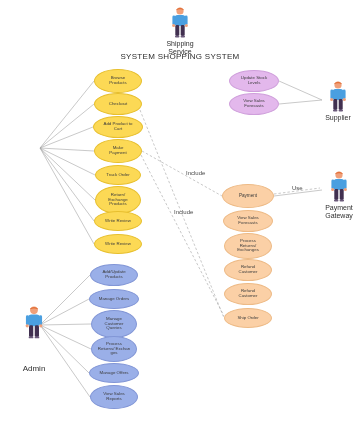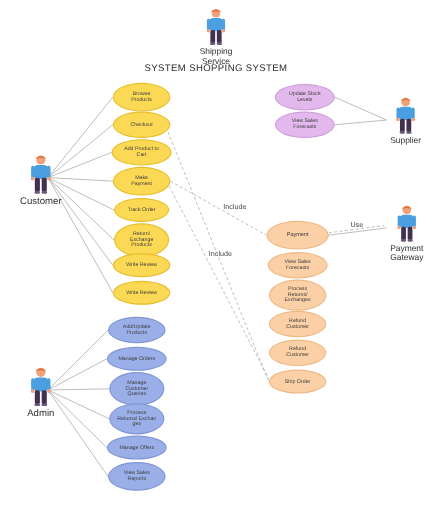--- a/index.html
+++ b/index.html
@@ -127,38 +127,22 @@
       <circle cx="4.6" cy="19.6" r="1.5" fill="#f0a07a"></circle>
       <circle cx="17.4" cy="19.6" r="1.5" fill="#f0a07a"></circle>
       <rect x="6.3" y="19" width="4" height="11" rx="1.4" fill="#413050"></rect>
       <rect x="11.7" y="19" width="4" height="11" rx="1.4" fill="#413050"></rect>
       <rect x="6" y="29.4" width="4.4" height="2" rx="0.9" fill="#6b5a7a"></rect>
       <rect x="11.6" y="29.4" width="4.4" height="2" rx="0.9" fill="#6b5a7a"></rect>
     </svg>
     <div class="actor-label">Shipping Service</div>
   </div>
 
-  <div class="actor" style="left:8px; top:128px; width:52px;">
-    <svg class="figure" width="24" height="34" viewBox="0 0 22 32">
-      <circle cx="11" cy="5" r="3.6" fill="#f0a07a"></circle>
-      <path d="M7.3 3.4 Q11 0.3 14.7 3.4 L14.7 4.2 Q11 2.4 7.3 4.2 Z" fill="#e2713a"></path>
-      <rect x="5.6" y="9" width="10.8" height="11" rx="3" fill="#4a9fe0"></rect>
-      <rect x="3.4" y="9.6" width="2.9" height="9.5" rx="1.4" fill="#4a9fe0"></rect>
-      <rect x="15.7" y="9.6" width="2.9" height="9.5" rx="1.4" fill="#4a9fe0"></rect>
-      <circle cx="4.6" cy="19.6" r="1.5" fill="#f0a07a"></circle>
-      <circle cx="17.4" cy="19.6" r="1.5" fill="#f0a07a"></circle>
-      <rect x="6.3" y="19" width="4" height="11" rx="1.4" fill="#413050"></rect>
-      <rect x="11.7" y="19" width="4" height="11" rx="1.4" fill="#413050"></rect>
-      <rect x="6" y="29.4" width="4.4" height="2" rx="0.9" fill="#6b5a7a"></rect>
-      <rect x="11.6" y="29.4" width="4.4" height="2" rx="0.9" fill="#6b5a7a"></rect>
-    </svg>
-    <div class="actor-label" style="font-size:8px;">Customer</div>
-  </div>
-
-  <div class="actor" style="left:8px; top:305px; width:52px;">
+
+  <div class="actor" style="left:8px; top:305px; width:52px;gap:24px;">
     <svg class="figure" width="24" height="34" viewBox="0 0 22 32">
       <circle cx="11" cy="5" r="3.6" fill="#f0a07a"></circle>
       <path d="M7.3 3.4 Q11 0.3 14.7 3.4 L14.7 4.2 Q11 2.4 7.3 4.2 Z" fill="#e2713a"></path>
       <rect x="5.6" y="9" width="10.8" height="11" rx="3" fill="#4a9fe0"></rect>
       <rect x="3.4" y="9.6" width="2.9" height="9.5" rx="1.4" fill="#4a9fe0"></rect>
       <rect x="15.7" y="9.6" width="2.9" height="9.5" rx="1.4" fill="#4a9fe0"></rect>
       <circle cx="4.6" cy="19.6" r="1.5" fill="#f0a07a"></circle>
       <circle cx="17.4" cy="19.6" r="1.5" fill="#f0a07a"></circle>
       <rect x="6.3" y="19" width="4" height="11" rx="1.4" fill="#413050"></rect>
       <rect x="11.7" y="19" width="4" height="11" rx="1.4" fill="#413050"></rect>

